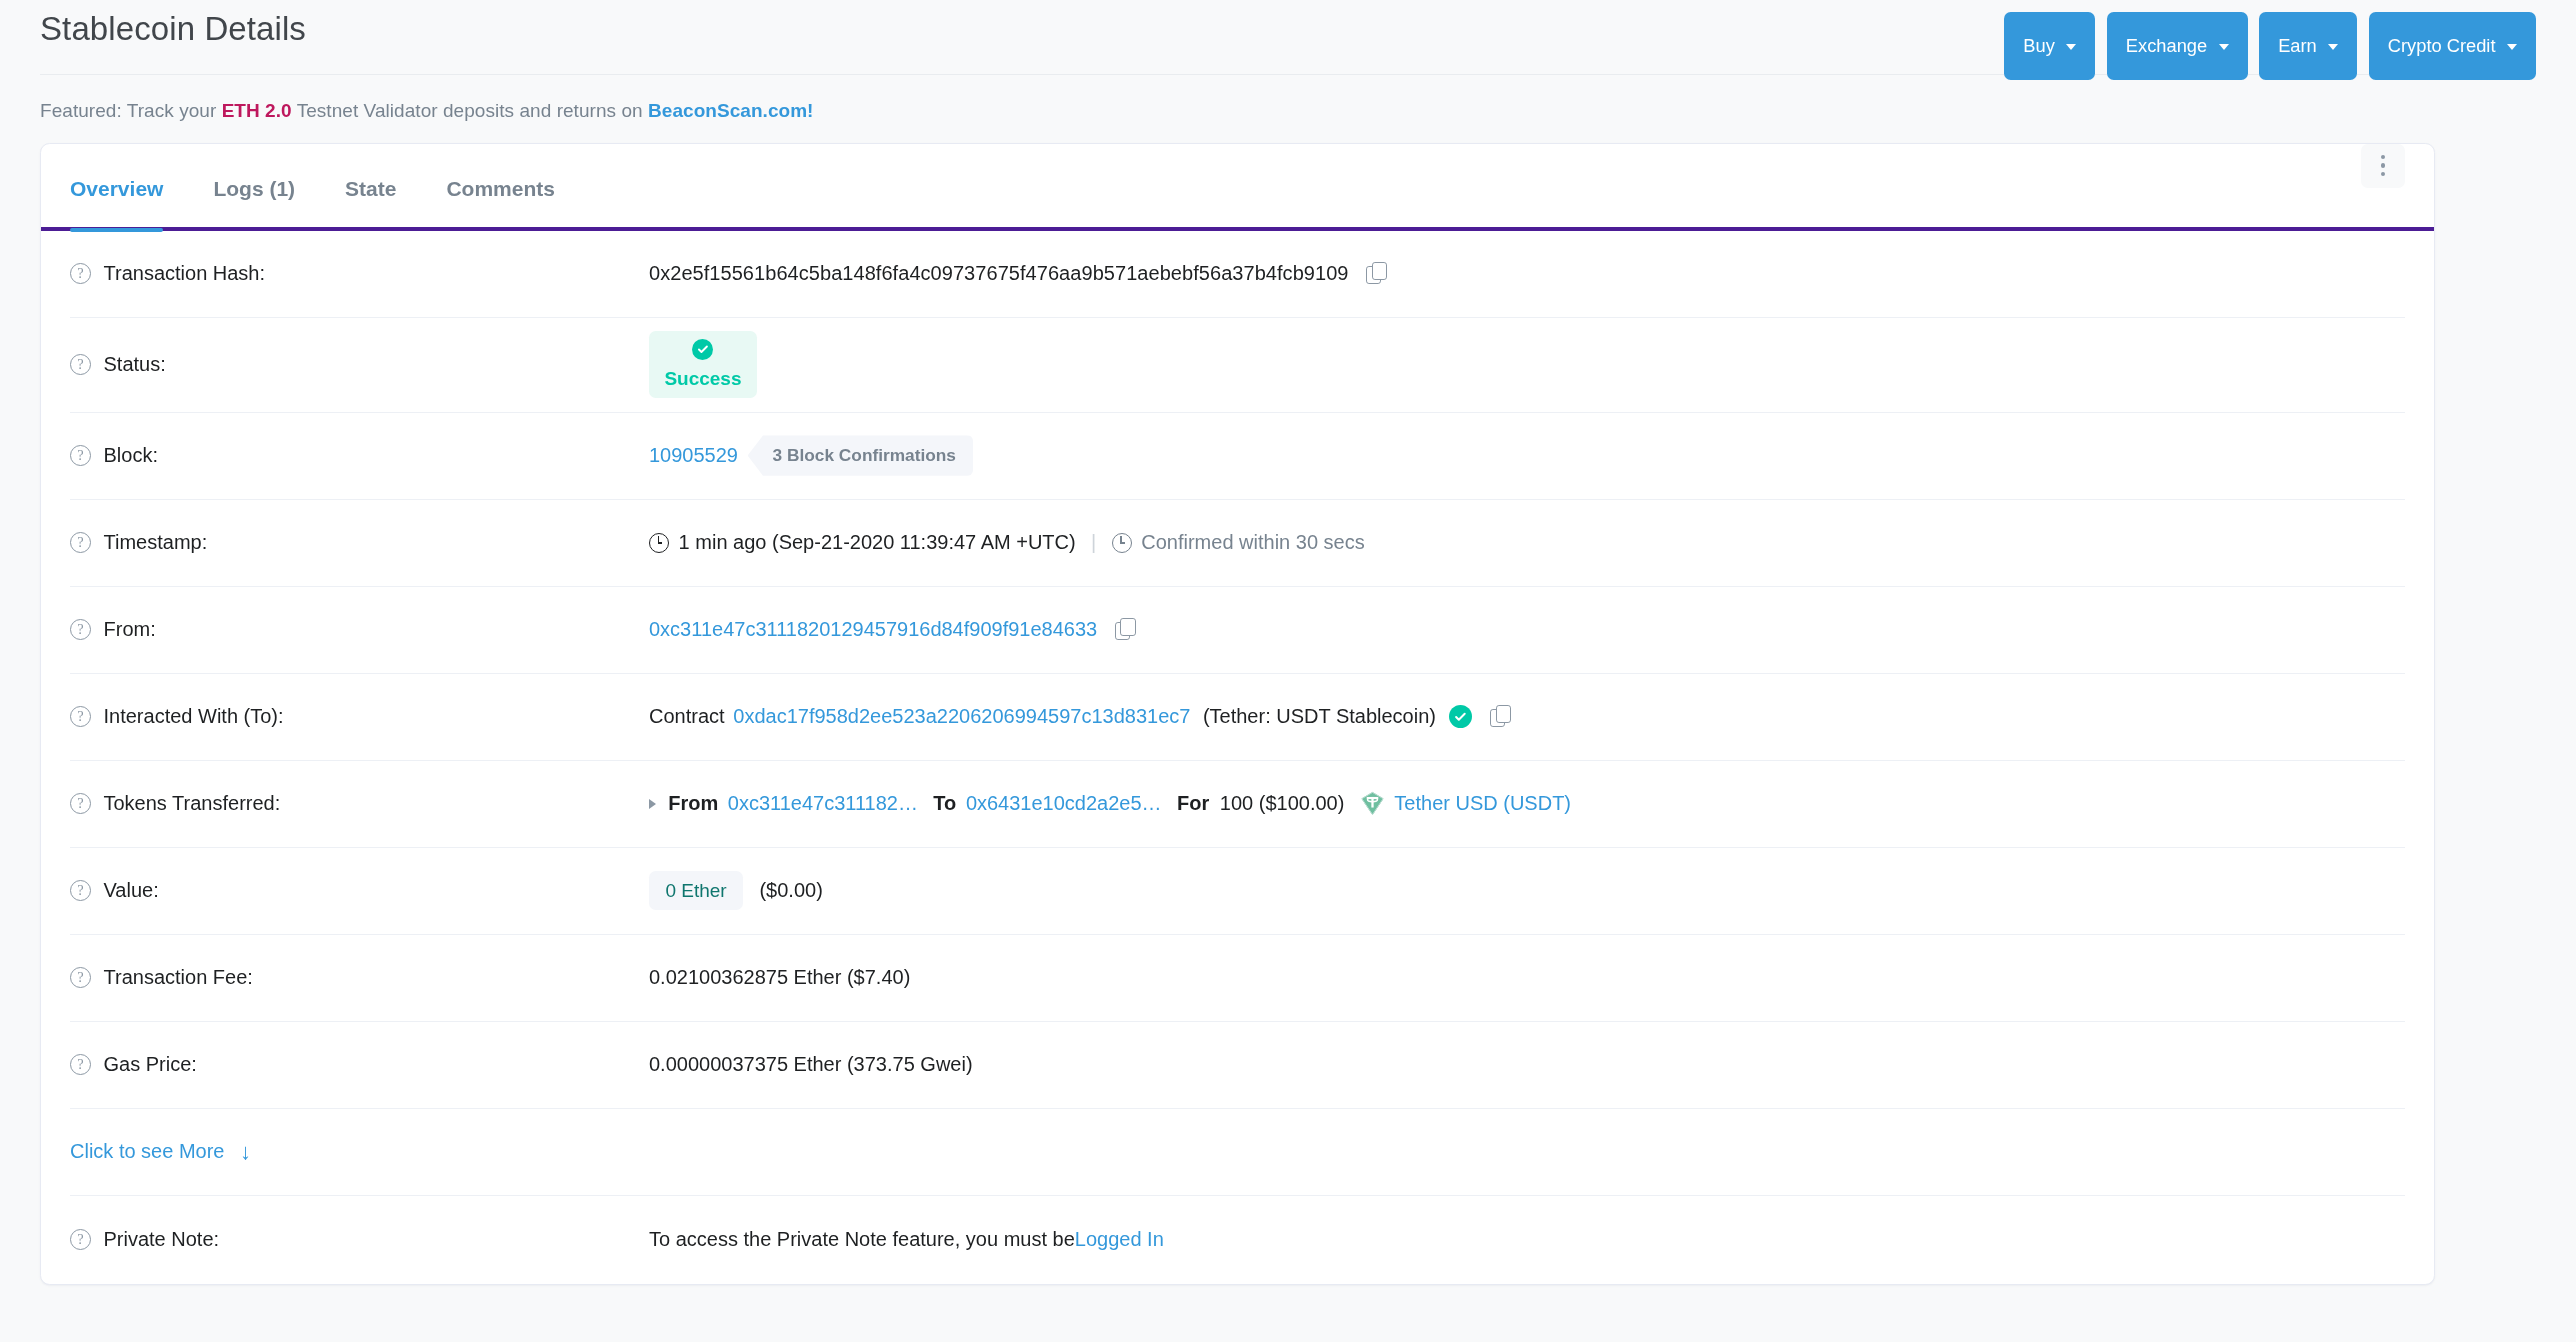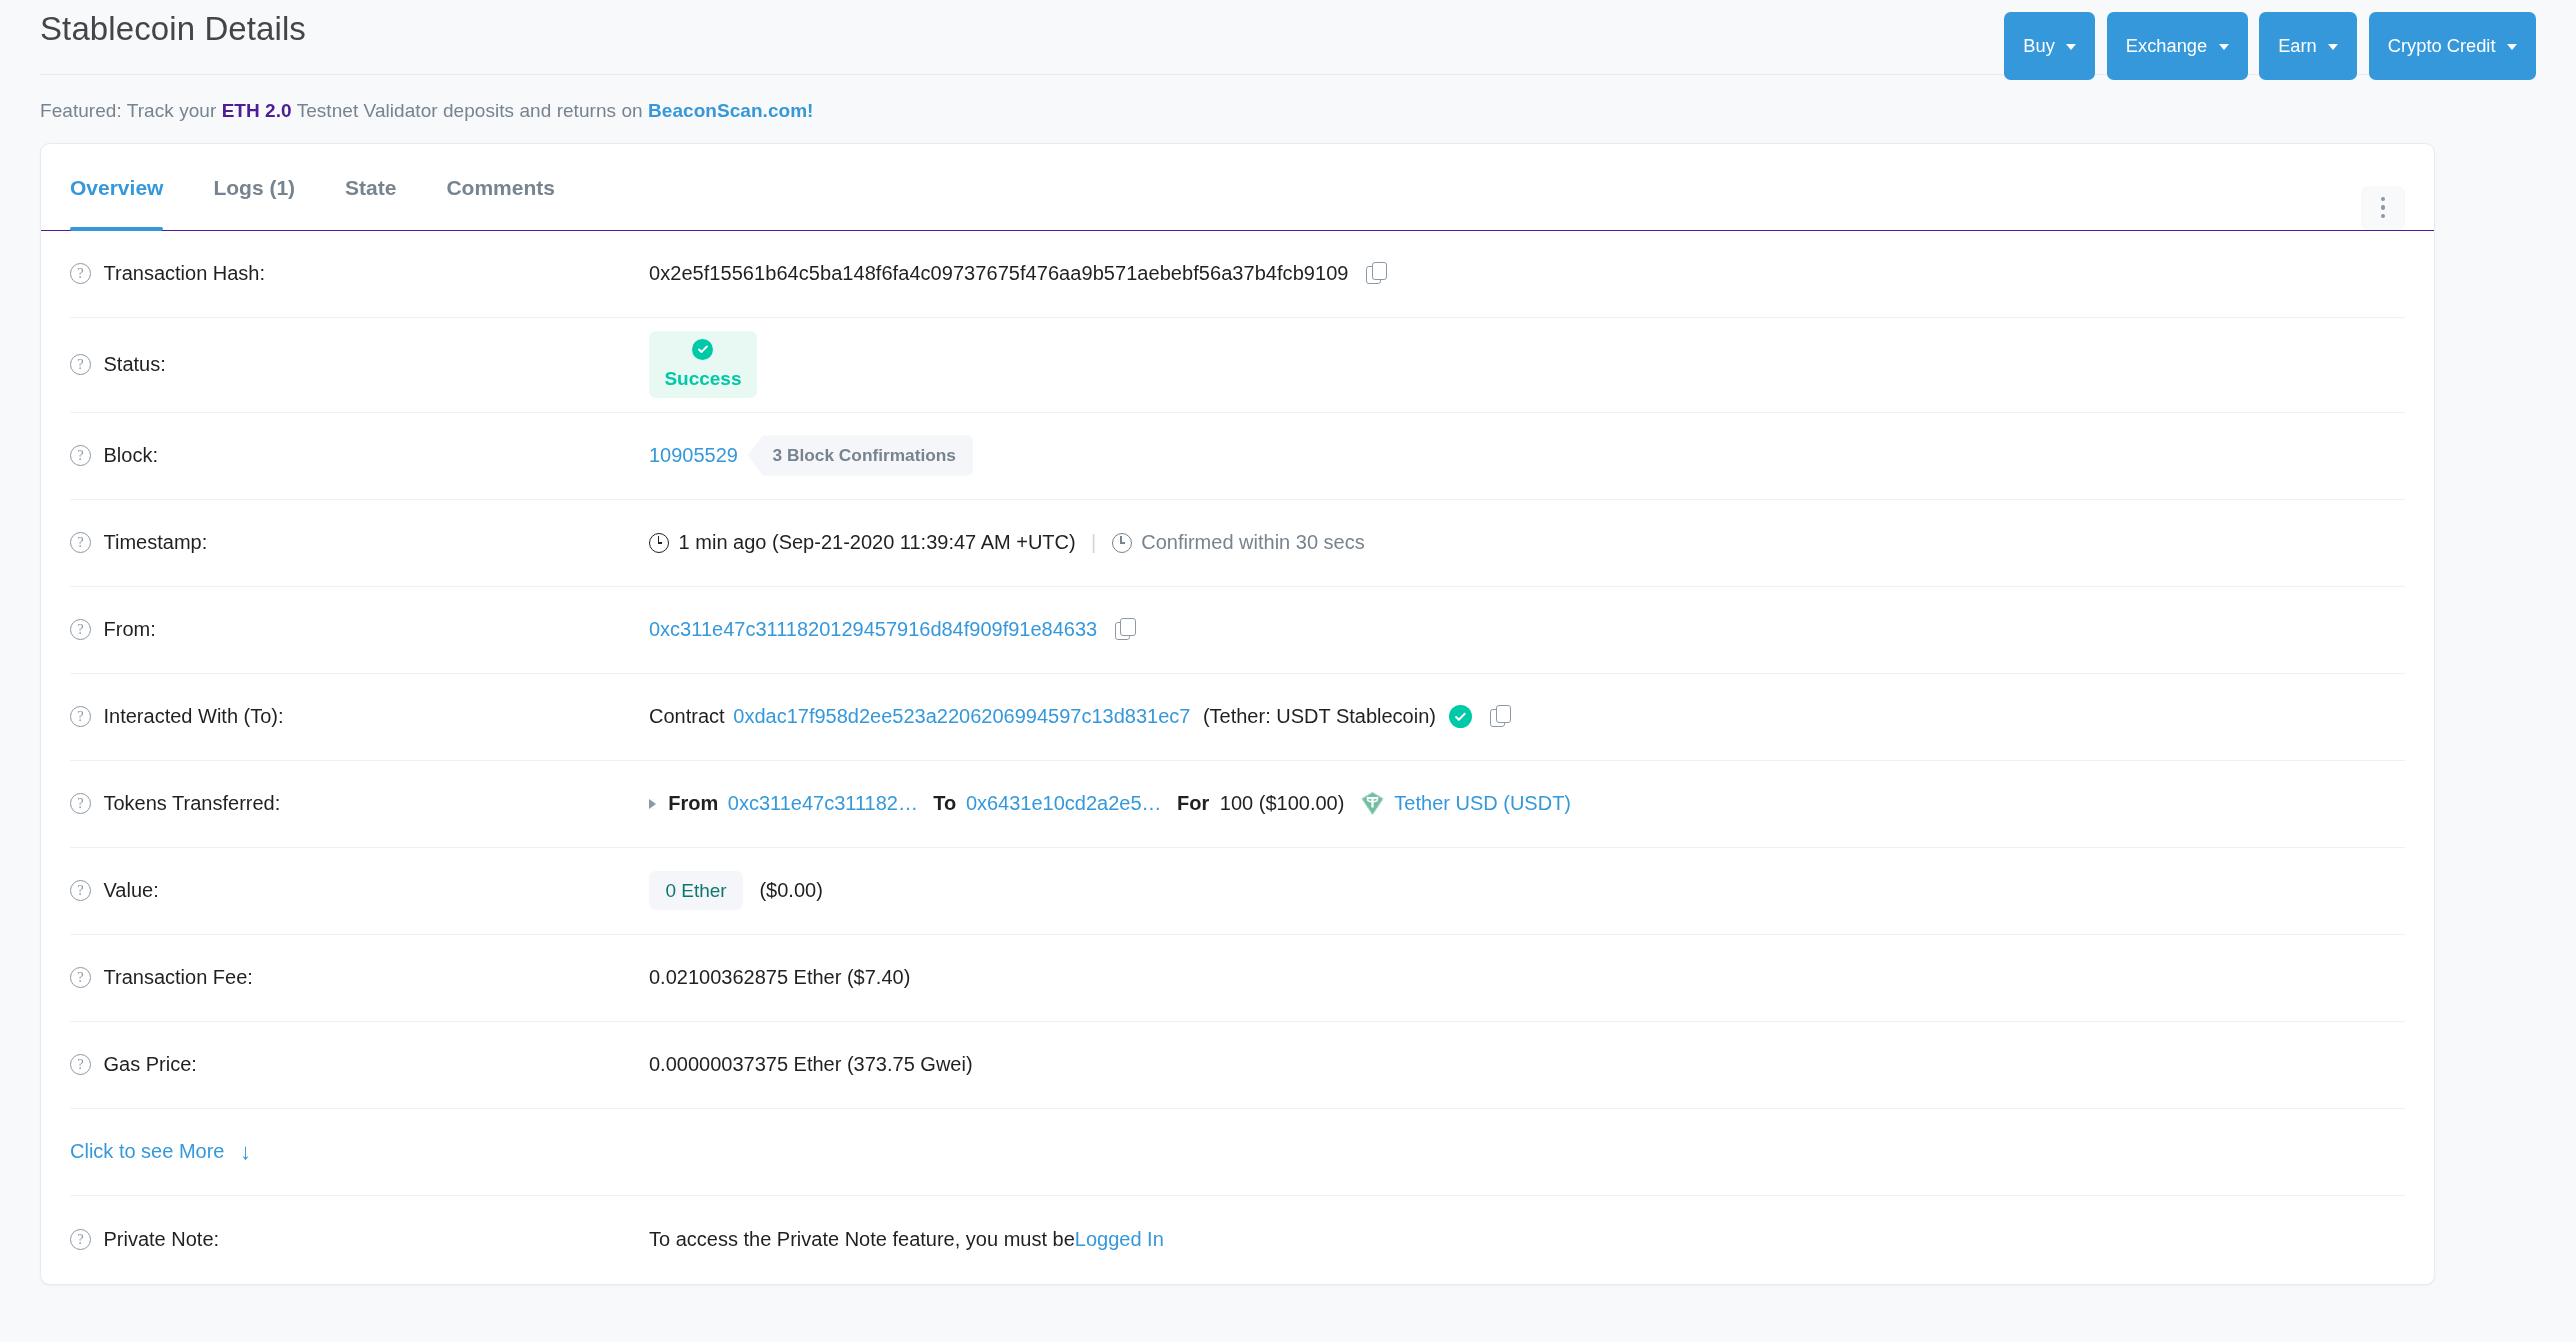--- a/index.html
+++ b/index.html
@@ -34,32 +34,32 @@
     width: 0; height: 0; border-left: 5.8px solid transparent;
     border-right: 5.8px solid transparent; border-top: 6.7px solid #fff;
     display: inline-block; position: relative; top: 1px;
   }
 
   
   .hr-top { border-top: 1px solid #e9ecef; margin: 11.5px 0 0 0; }
   .featured {
     font-size: 19px; color: #77838f; padding: 25px 0 21px 0; letter-spacing: 0.05px;
   }
-  .featured b { color: #4c1d95; font-weight: 700; }
+  .featured b { color: #be185d; font-weight: 700; }
   .featured a { color: #3498db; text-decoration: none; font-weight: 700; }
 
   
   .card {
     background: #fff; border: 1px solid #e7eaf3; border-radius: 9.6px;
     box-shadow: 0 1px 1.9px rgba(140,152,164,.10);
     width: 2395px; height: 1142px; overflow: hidden;
   }
   .tabs-wrap {
-    display: flex; align-items: flex-end; justify-content: space-between;
-    border-bottom: 1px solid #4c1d95; padding: 0 29px 0 0; height: 87px;
+    display: flex; align-items: flex-start; justify-content: space-between;
+    border-bottom: 4px solid #4c1d95; padding: 0 29px 0 0; height: 87px;
   }
   .tabs { display: flex; align-items: stretch; height: 87px; }
   .tab {
     display: flex; align-items: center; font-size: 21px; color: #77838f;
     font-weight: 700; padding: 0 25px; margin-top: 3.8px; cursor: pointer;
     position: relative; white-space: nowrap;
   }
   .tab:first-child { padding-left: 29px; }
   .tab.active { color: #3498db; }
   .tab.active::after {

